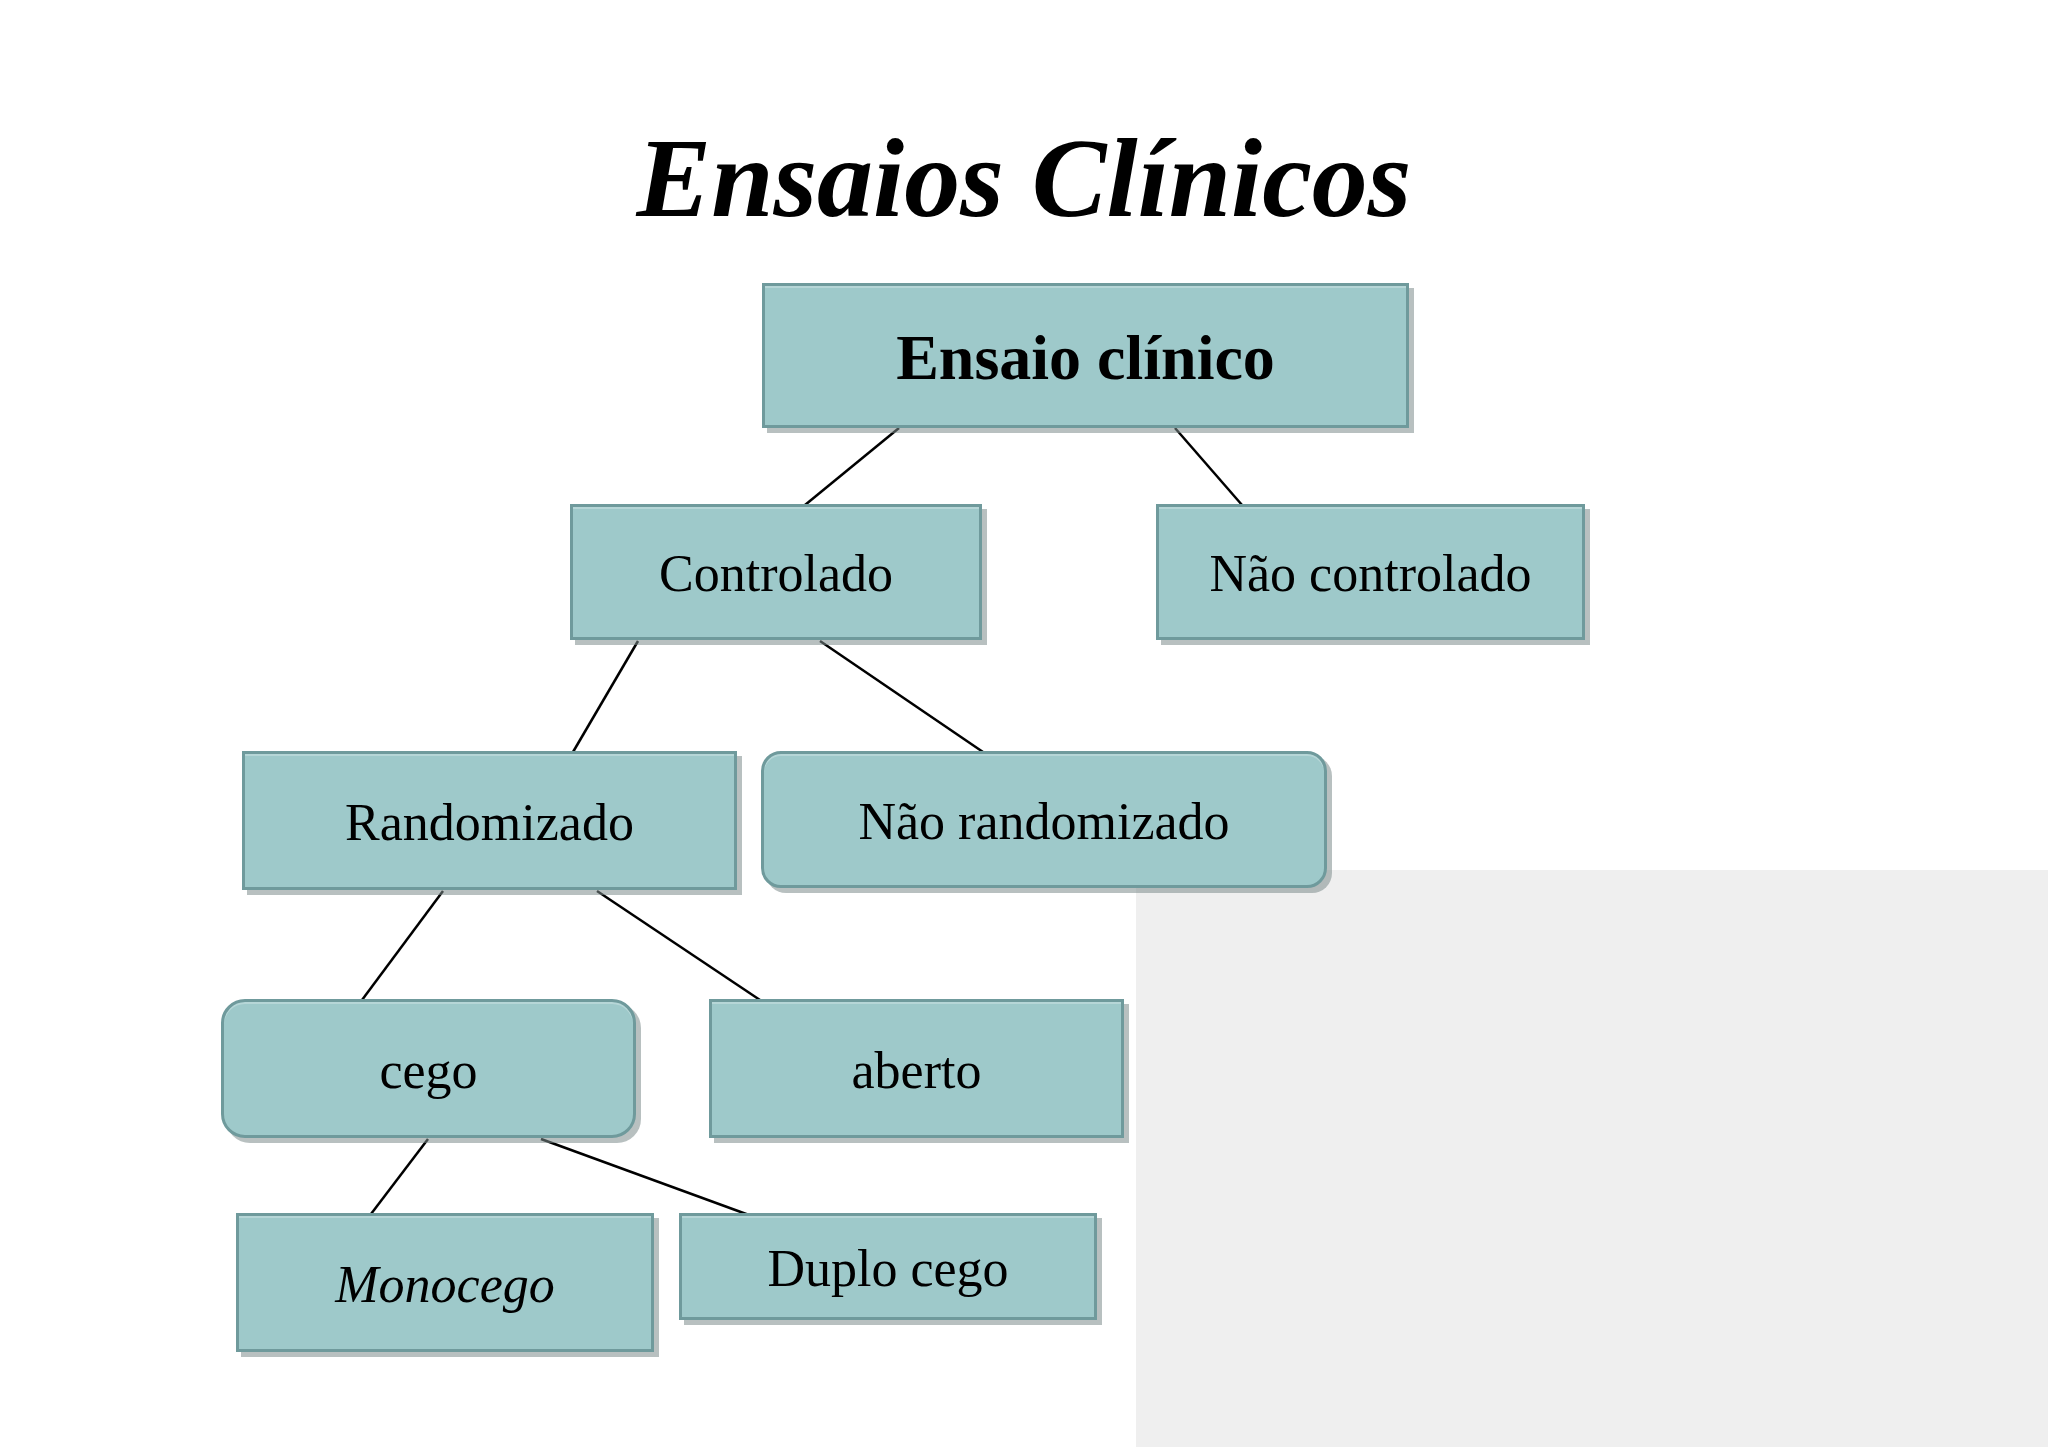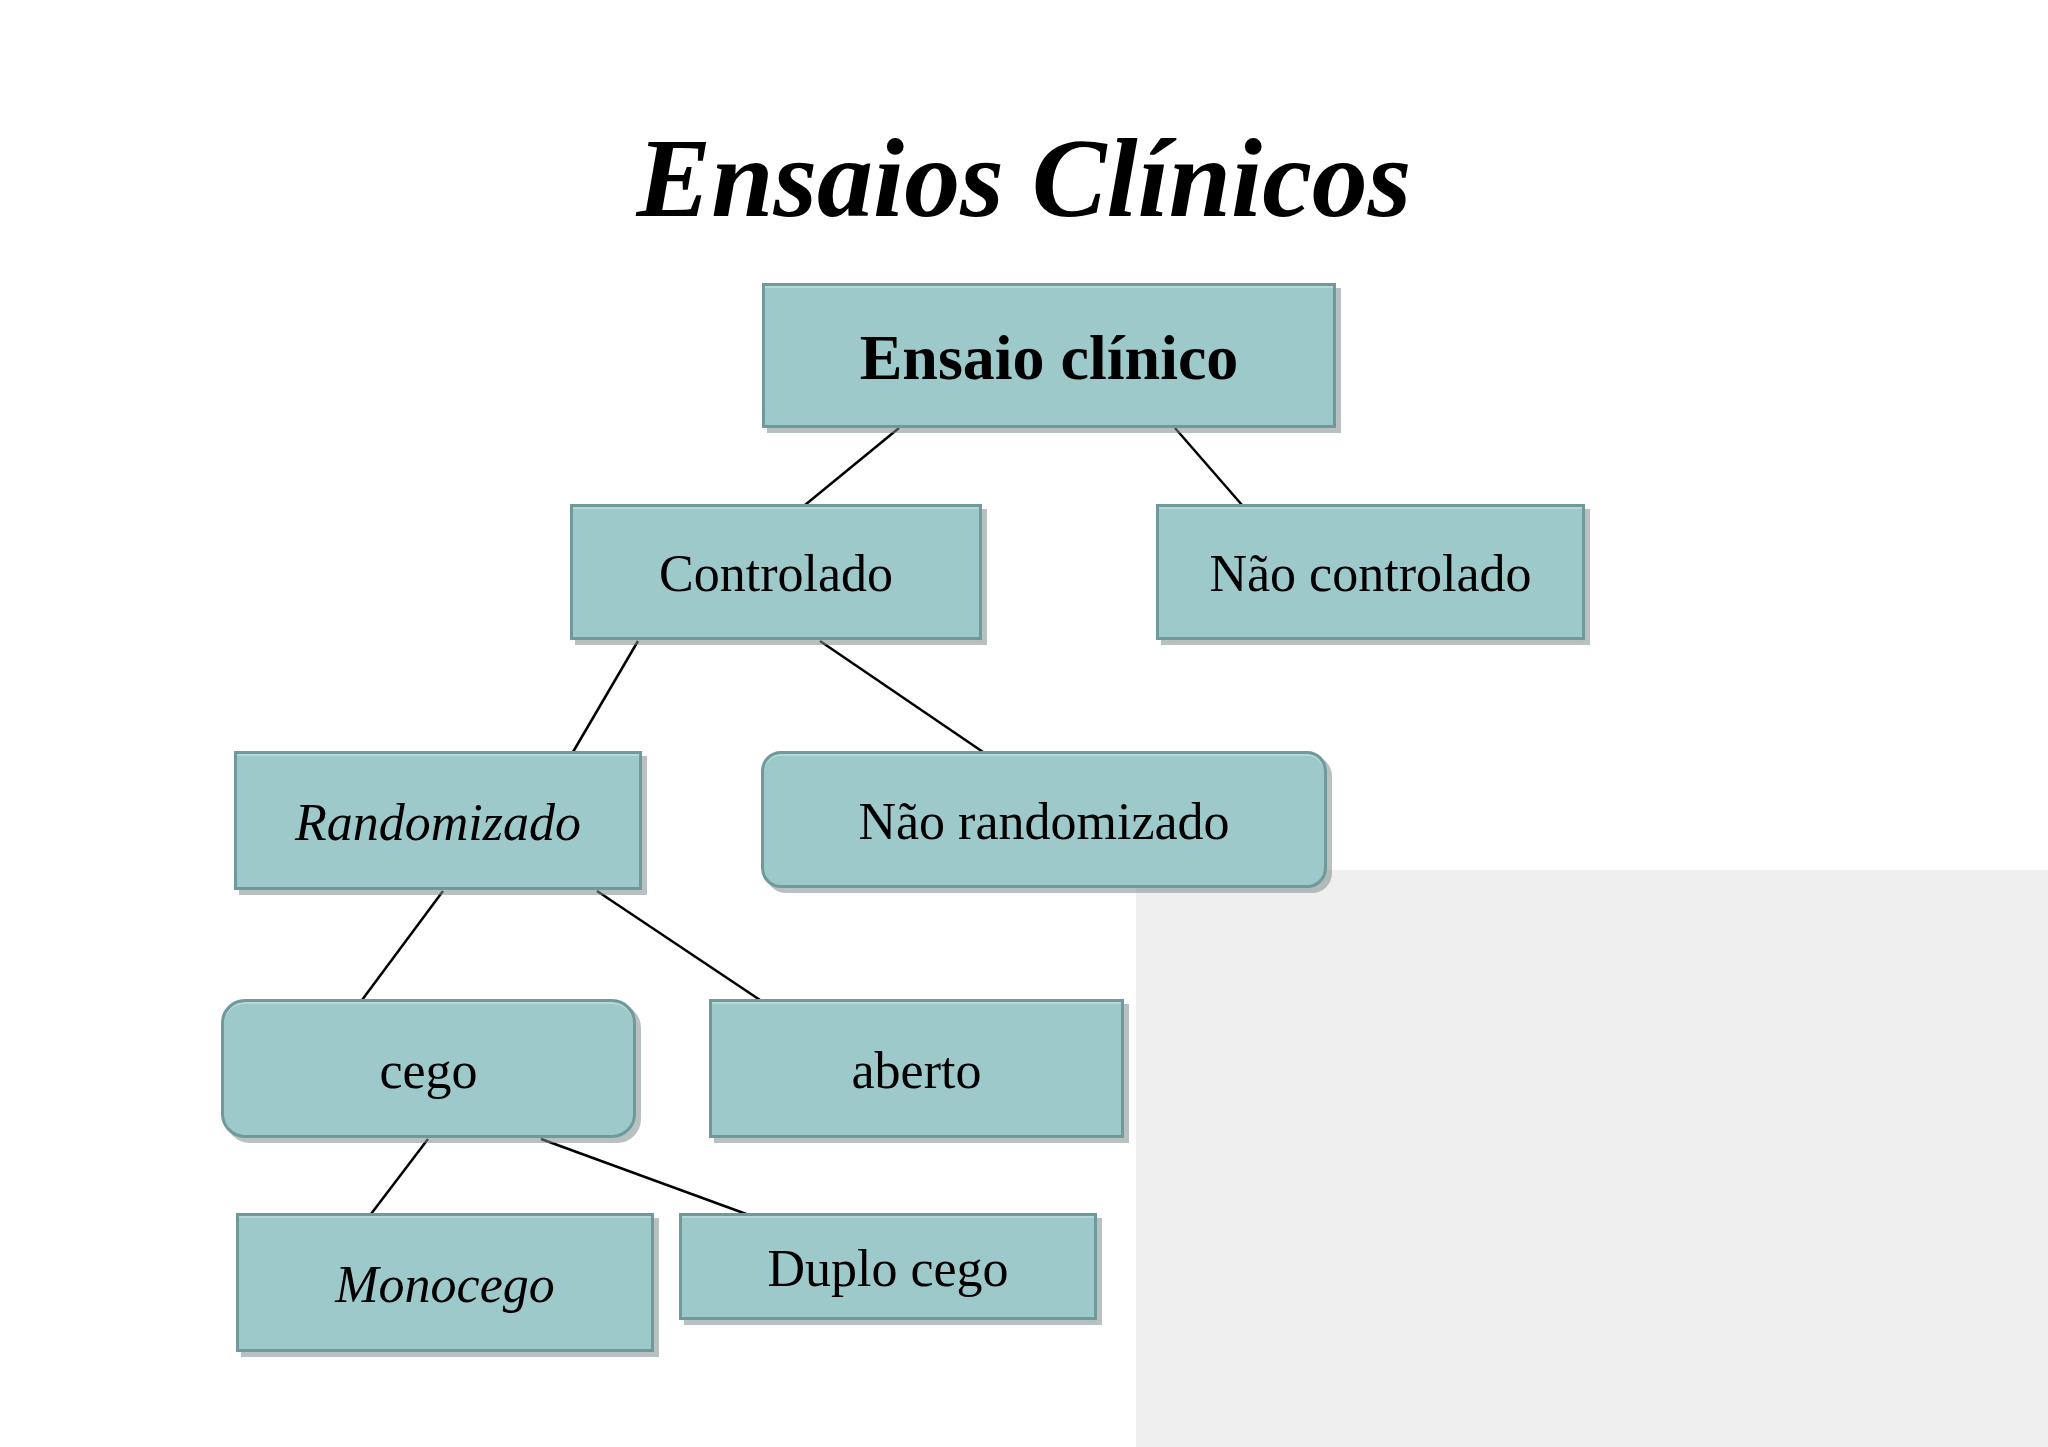--- a/index.html
+++ b/index.html
@@ -84,30 +84,30 @@
       <line x1="1175" y1="428" x2="1242" y2="505" stroke="#000000" stroke-width="2.5"></line>
       <line x1="638" y1="641" x2="573" y2="752" stroke="#000000" stroke-width="2.5"></line>
       <line x1="820" y1="641" x2="983" y2="752" stroke="#000000" stroke-width="2.5"></line>
       <line x1="443" y1="891" x2="362" y2="1000" stroke="#000000" stroke-width="2.5"></line>
       <line x1="597" y1="891" x2="760" y2="1000" stroke="#000000" stroke-width="2.5"></line>
       <line x1="428" y1="1139" x2="371" y2="1214" stroke="#000000" stroke-width="2.5"></line>
       <line x1="541" y1="1139" x2="749" y2="1215" stroke="#000000" stroke-width="2.5"></line>
     </svg>
 
   <div id="nodes-host">
-      <div class="node root" style="left: 762px; top: 283px; width: 574px; height: 145px;">
+      <div class="node root" style="left: 762px; top: 283px; width: 647px; height: 145px;">
         <span class="node-label">Ensaio clínico</span>
       </div>
       <div class="node" style="left: 570px; top: 504px; width: 412px; height: 136px;">
         <span class="node-label">Controlado</span>
       </div>
       <div class="node" style="left: 1156px; top: 504px; width: 429px; height: 136px;">
         <span class="node-label">Não controlado</span>
       </div>
-      <div class="node" style="left: 234px; top: 751px; width: 408px; height: 139px; font-style: italic;">
+      <div class="node" style="left: 242px; top: 751px; width: 495px; height: 139px;">
         <span class="node-label">Randomizado</span>
       </div>
       <div class="node" style="left: 761px; top: 751px; width: 566px; height: 137px; border-radius: 20px;">
         <span class="node-label">Não randomizado</span>
       </div>
       <div class="node" style="left: 221px; top: 999px; width: 415px; height: 139px; border-radius: 24px;">
         <span class="node-label">cego</span>
       </div>
       <div class="node" style="left: 691px; top: 999px; width: 415px; height: 139px; margin-left: 18px;">
         <span class="node-label">aberto</span>

